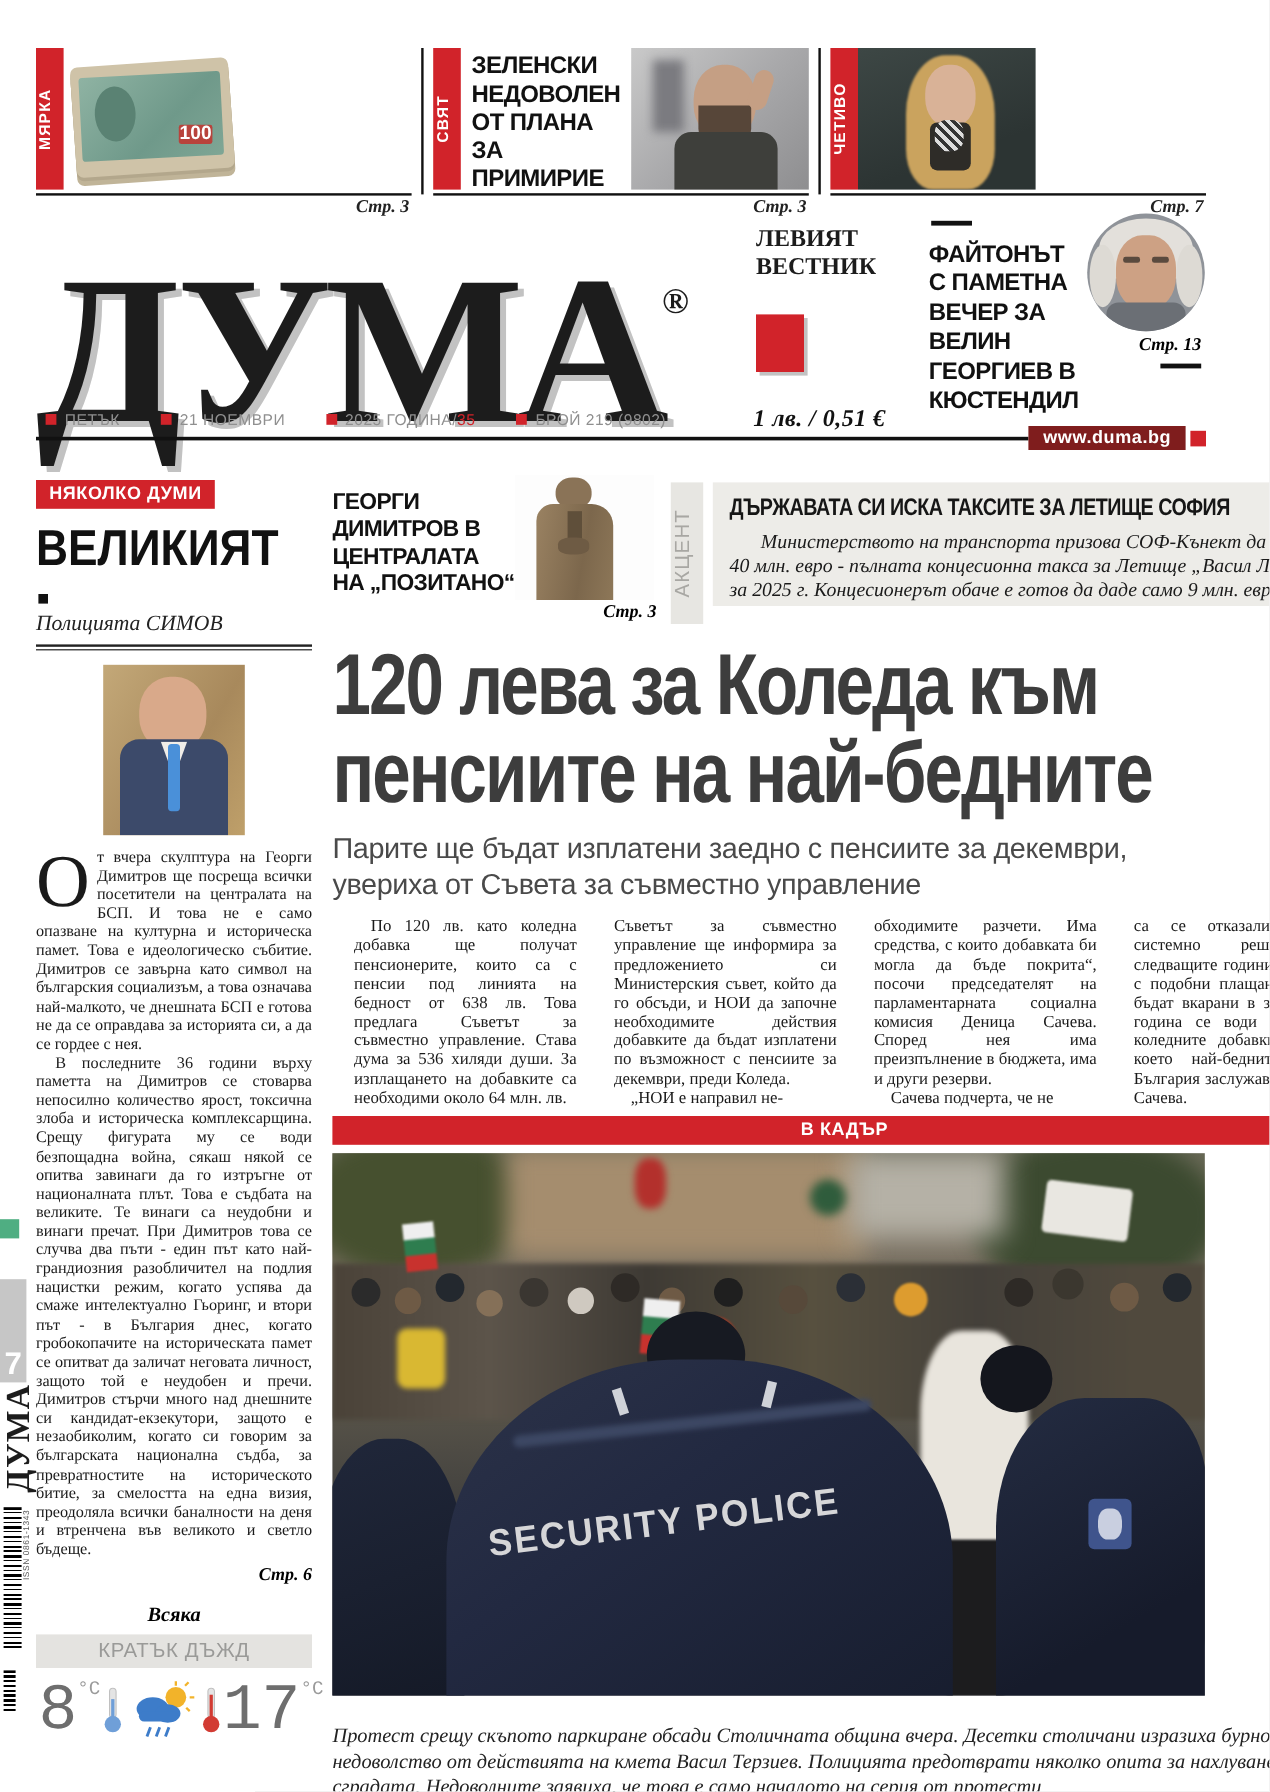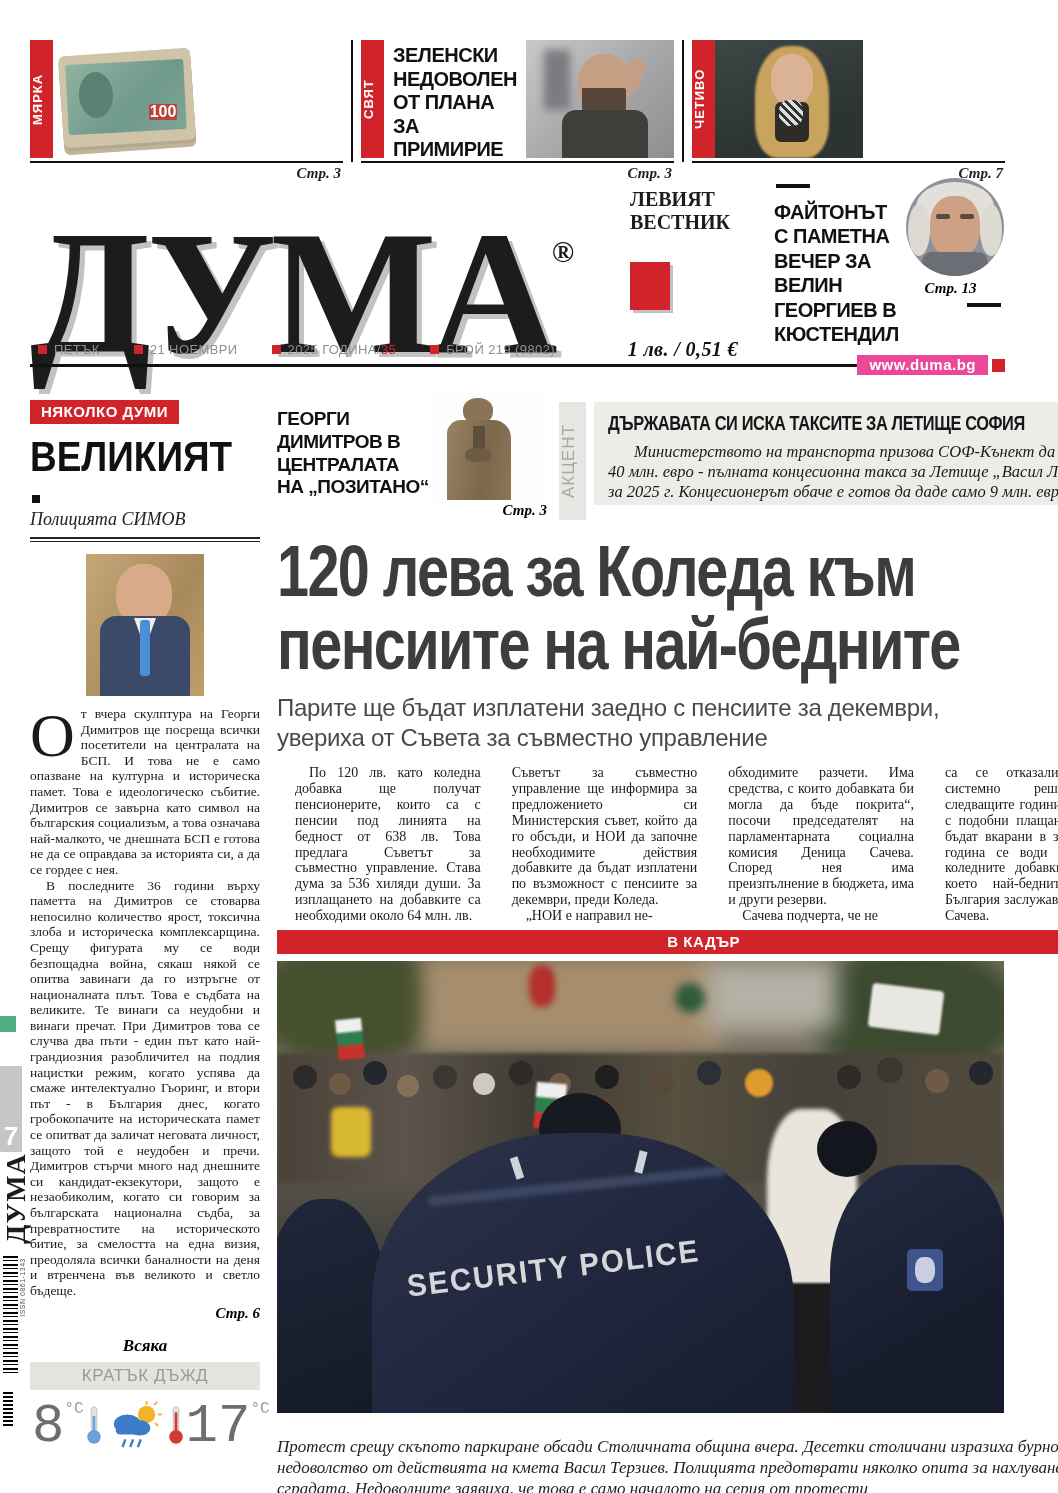--- a/index.html
+++ b/index.html
@@ -27,34 +27,34 @@
   .brand-title { font-family:"Liberation Serif", serif; font-weight:bold; font-size:176px; line-height:148px; letter-spacing:-6px; color:#1c1c1c;
                  text-shadow:5px 5px 0 #c2c2c2; white-space:nowrap; }
   .brand-title sup { font-size:30px; letter-spacing:0; vertical-align:90px; text-shadow:none; }
   .tagline { width:130px; padding-top:10px; }
   .tagline-line { font-family:"Liberation Serif", serif; font-weight:bold; font-size:20px; line-height:1.15; color:#1c1c1c; }
   .red-dot { width:40px; height:48px; background:#d1232a; margin-top:28px; box-shadow:3px 3px 0 #c2c2c2; }
   .side-teaser { flex:1; display:flex; padding-left:14px; }
   .st-left { flex:1; }
   .dash { width:34px; height:4px; background:#111; margin:6px 0 12px 2px; }
   .st-head { font-weight:bold; font-size:20px; line-height:1.22; color:#111; letter-spacing:-0.5px; }
-  .st-right { width:105px; text-align:center; }
+  .st-right { width:105px; text-align:right; }
   .portrait { width:98px; height:98px; border-radius:50%; position:relative; overflow:hidden; background:#8f9399; margin-left:6px; }
   .st-page { font-family:"Liberation Serif", serif; font-style:italic; font-weight:bold; font-size:15px; margin:4px 4px 6px 0; }
   .dash2 { width:34px; height:4px; background:#111; margin-left:auto; margin-right:4px; }
 
   
   .dateline { position:absolute; left:38px; top:338px; width:700px; display:flex; align-items:center; font-size:13px; color:#8f8f8f; letter-spacing:0.4px; }
   .dl-item { display:flex; align-items:center; margin-right:34px; }
   .bullet { width:9px; height:9px; background:#d1232a; display:inline-block; margin-right:7px; }
   .dl-red { color:#d1232a; }
   .price { margin-left:auto; font-family:"Liberation Serif", serif; font-style:italic; font-weight:bold; font-size:20px; color:#111; }
   .rule-row { position:absolute; left:30px; top:355px; width:975px; display:flex; align-items:center; }
   .h-rule { flex:1; border-top:3px solid #111; }
-  .www-box { background:#ec4899; color:#fff; font-weight:bold; font-size:15px; letter-spacing:0.5px; padding:1px 12px 2px; }
+  .www-box { background:#7f1d1d; color:#fff; font-weight:bold; font-size:15px; letter-spacing:0.5px; padding:1px 12px 2px; }
   .www-sq { width:13px; height:13px; background:#d1232a; margin-left:4px; }
 
   
   .main { position:absolute; left:30px; top:400px; width:975px; display:flex; }
   .left-col { width:230px; }
   .v-sep { width:1px; background:#b5b5b5; margin:4px 8px 0 9px; }
   .right-col { flex:1; }
 
   
   .kicker { display:inline-block; background:#d1232a; color:#fff; font-weight:bold; font-size:15px; letter-spacing:0.5px; padding:3px 11px 4px; }

